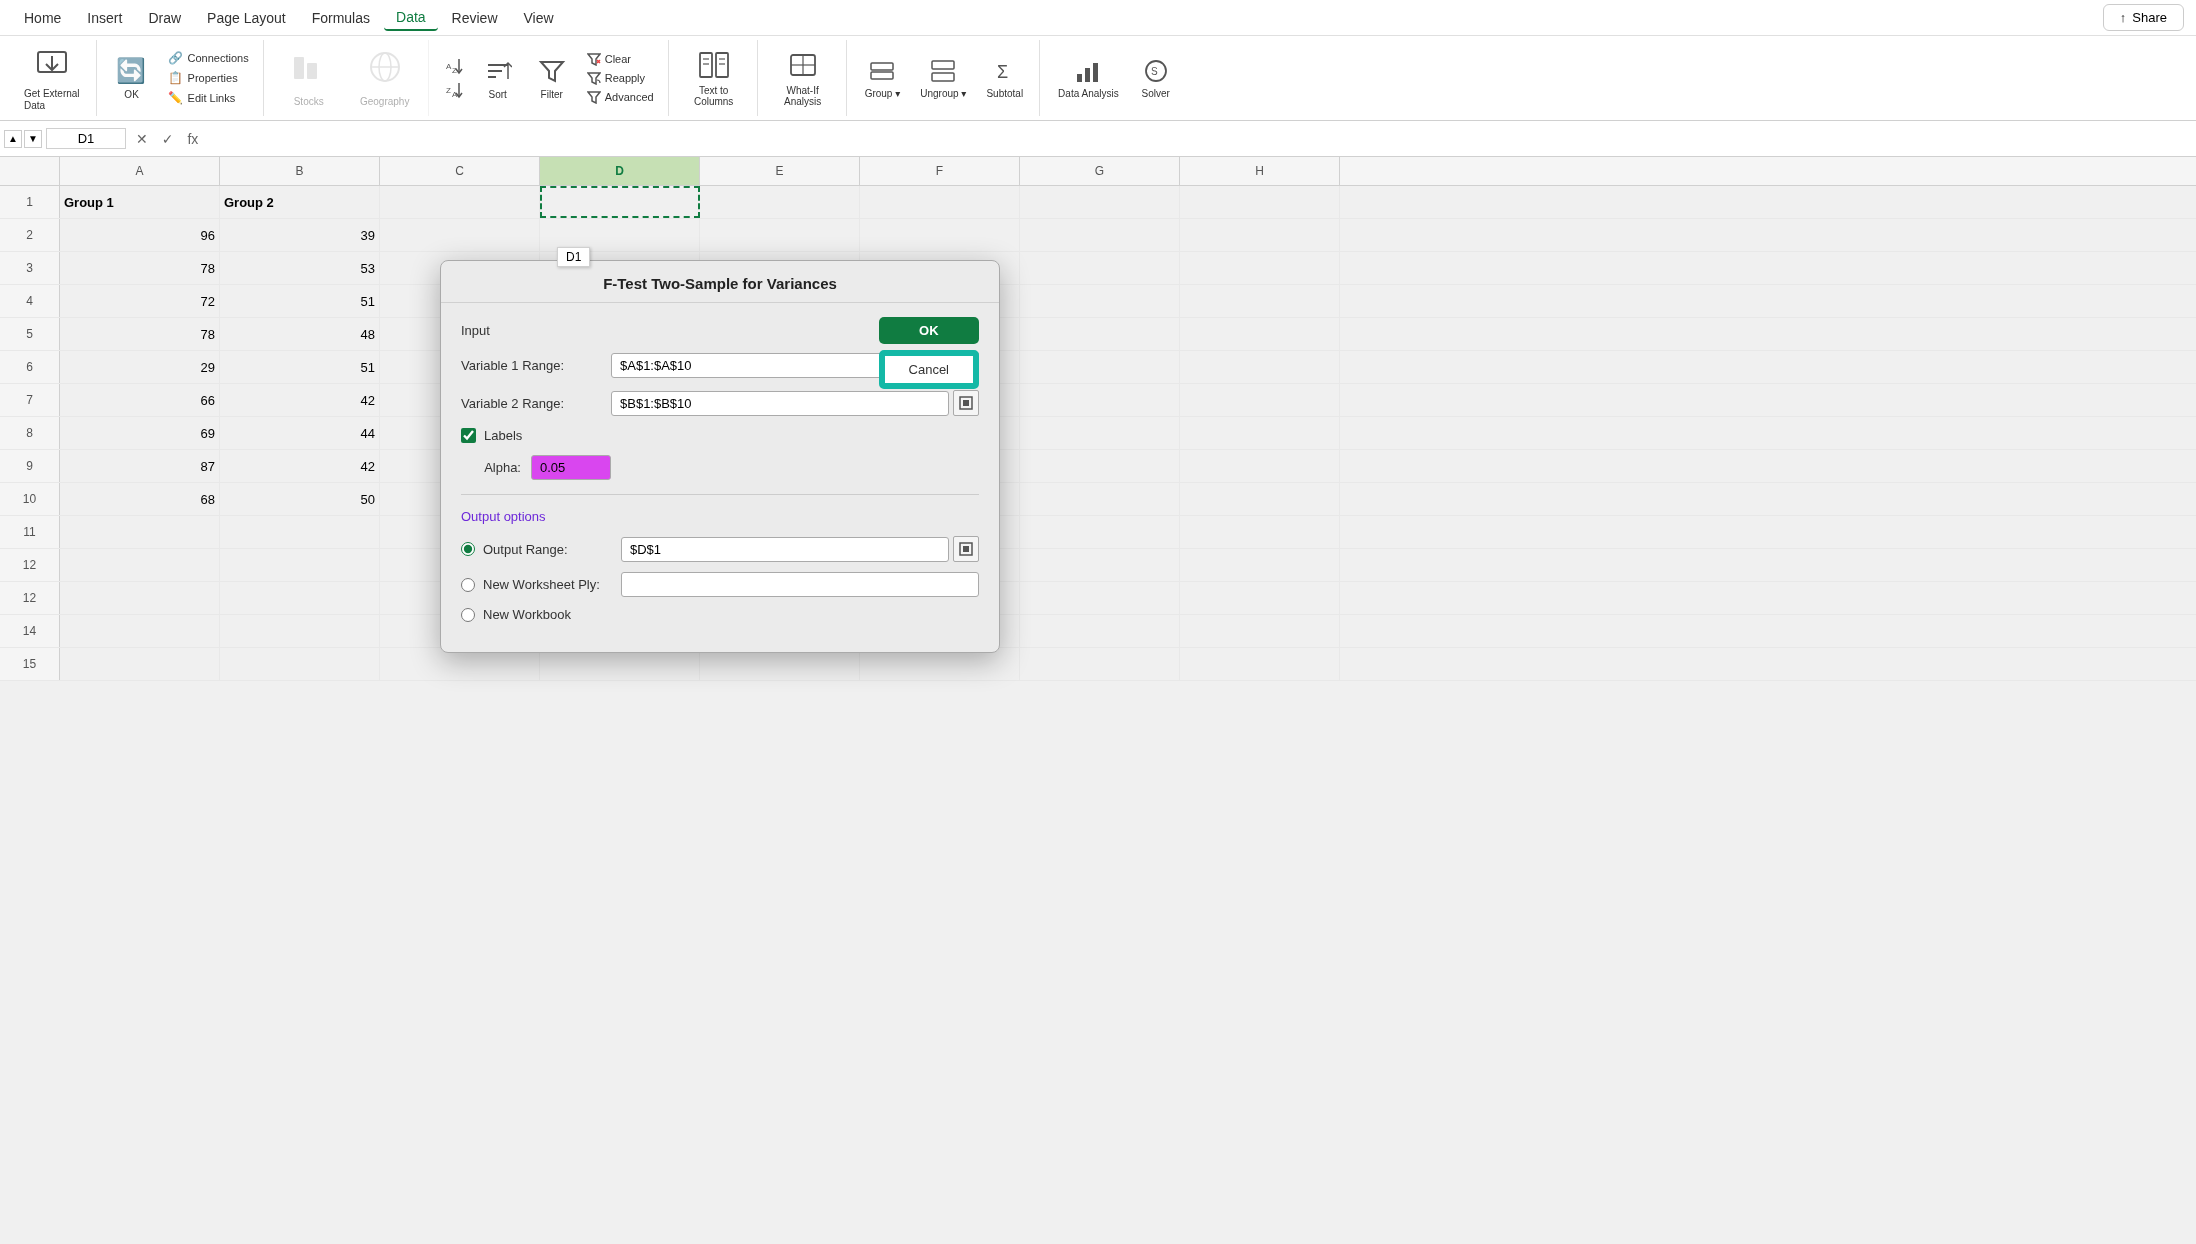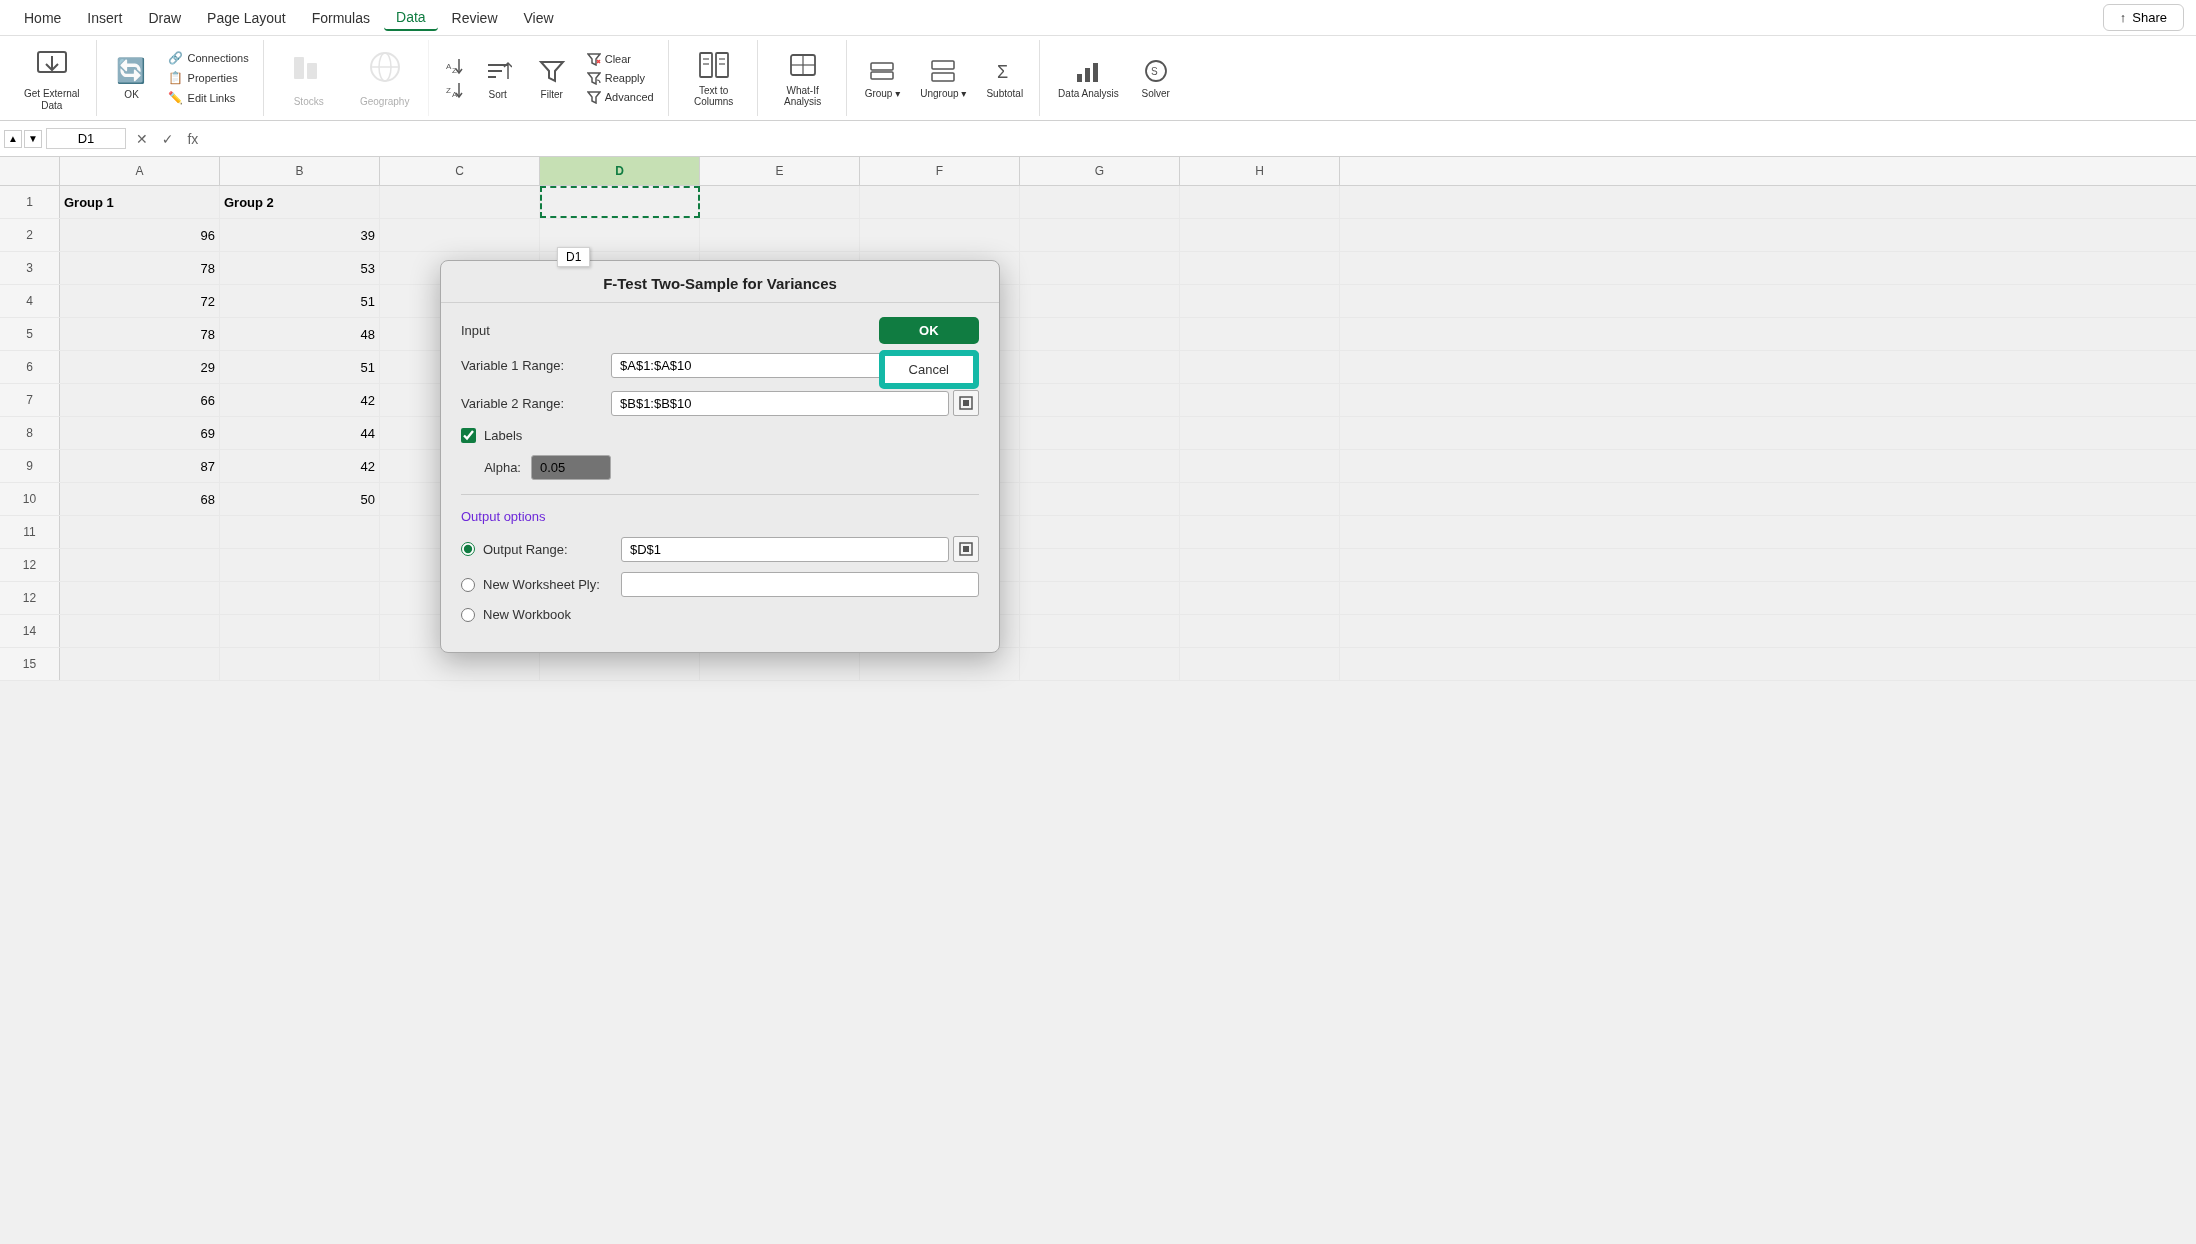--- a/index.html
+++ b/index.html
@@ -59,21 +59,21 @@
     .section-label { font-size: 13px; color: #333; font-weight: 500; margin-bottom: 14px; }
     .field-row { display: flex; align-items: center; margin-bottom: 12px; gap: 10px; }
     .field-label { font-size: 13px; color: #333; width: 140px; flex-shrink: 0; }
     .field-input { flex: 1; display: flex; align-items: center; gap: 4px; }
     .field-input input { flex: 1; padding: 4px 8px; border: 1px solid #aaa; border-radius: 3px; font-size: 13px; background: #fff; }
     .range-btn { width: 26px; height: 26px; border: 1px solid #aaa; background: #f5f5f5; cursor: pointer; display: flex; align-items: center; justify-content: center; font-size: 11px; color: #555; border-radius: 2px; }
     .checkbox-row { display: flex; align-items: center; gap: 8px; margin-bottom: 12px; padding-left: 0; }
     .checkbox-row input[type=checkbox] { width: 15px; height: 15px; accent-color: #107c41; }
     .alpha-row { display: flex; align-items: center; gap: 10px; margin-bottom: 4px; }
     .alpha-label { font-size: 13px; color: #333; width: 60px; text-align: right; }
-    .alpha-input { padding: 4px 8px; border: 1px solid #aaa; border-radius: 3px; font-size: 13px; background: #737373; width: 80px; }
+    .alpha-input { padding: 4px 8px; border: 1px solid #aaa; border-radius: 3px; font-size: 13px; background: #d946ef; width: 80px; }
     .divider { height: 1px; background: #ccc; margin: 14px 0; }
     .output-label { font-size: 13px; color: #6d28d9; font-weight: 500; margin-bottom: 12px; }
     .radio-row { display: flex; align-items: center; gap: 8px; margin-bottom: 10px; }
     .radio-row input[type=radio] { accent-color: #107c41; width: 14px; height: 14px; }
     .radio-label { font-size: 13px; color: #333; width: 140px; }
     .radio-input { flex: 1; display: flex; align-items: center; gap: 4px; }
     .radio-input input[type=text] { flex: 1; padding: 4px 8px; border: 1px solid #aaa; border-radius: 3px; font-size: 13px; background: #fff; }
     .dialog-buttons { position: absolute; top: 56px; right: 20px; display: flex; flex-direction: column; gap: 6px; }
     .ok-btn { padding: 6px 24px; background: #107c41; color: #fff; border: none; border-radius: 5px; font-size: 13px; font-weight: 600; cursor: pointer; min-width: 80px; }
     .cancel-btn { padding: 6px 24px; background: #fff; color: #333; border: 6px solid #14b8a6; border-radius: 5px; font-size: 13px; cursor: pointer; min-width: 80px; }
@@ -110,21 +110,21 @@
   <div class="toolbar">
 
     <div class="toolbar-group">
       <div class="tool-btn large">
         <div class="tool-icon-large">
           <svg width="36" height="36" viewBox="0 0 36 36">
               <rect x="4" y="6" width="28" height="20" rx="2" fill="none" stroke="#555" stroke-width="2"></rect>
               <path d="M12 18l6 6 6-6M18 10v14" stroke="#555" stroke-width="2" fill="none"></path>
             </svg>
         </div>
-        <span style="font-size:10px;text-align:center;line-height:1.2">Get External<br>Data</span>
+        <span style="font-size:10px;text-align:left;line-height:1.2">Get External<br>Data</span>
       </div>
     </div>
 
     <div class="toolbar-group" style="align-items:stretch; gap:6px">
       <div class="tool-btn" style="flex-direction:column;align-items:center;justify-content:center;">
         <div style="font-size:24px;">🔄</div>
         <span style="font-size:10px;text-align:center">OK</span>
       </div>
       <div class="tool-btn-stack" style="justify-content:center;gap:2px;">
         <div class="tool-btn-sm">

